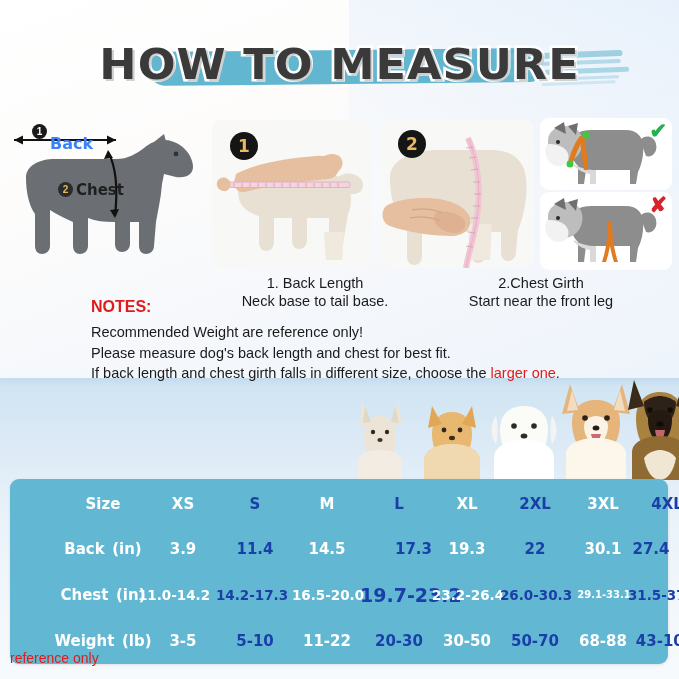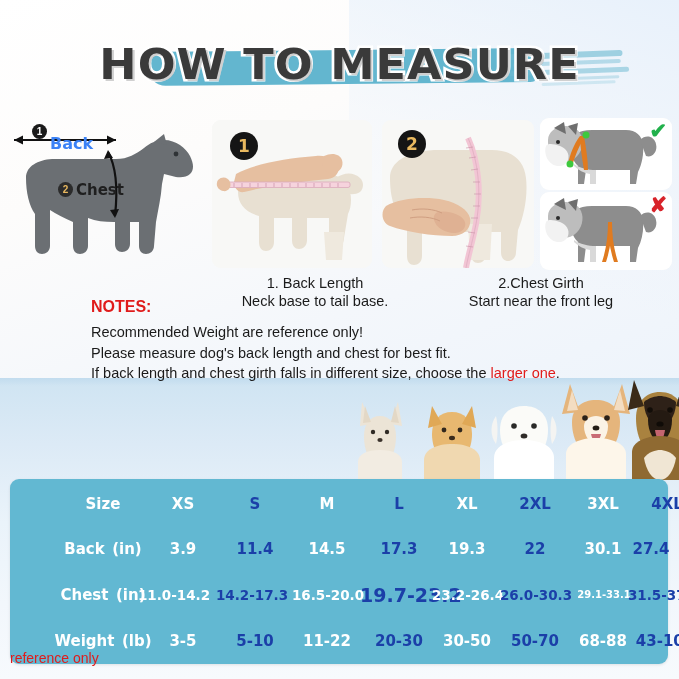--- a/index.html
+++ b/index.html
@@ -431,21 +431,21 @@
       <div class="cell b" style="left:464px;width:66px;font-size:15px;">2XL</div>
       <div class="cell w" style="left:532px;width:66px;font-size:15px;">3XL</div>
       <div class="cell b" style="left:600px;width:58px;font-size:15px;">4XL</div>
     </div>
 
     <div class="trow r1">
       <div class="cell lead">Back (in)</div>
       <div class="cell w" style="left:112px;width:66px;font-size:15px;">3.9</div>
       <div class="cell b" style="left:184px;width:66px;font-size:15px;">11.4</div>
       <div class="cell w" style="left:256px;width:66px;font-size:15px;">14.5</div>
-      <div class="cell b" style="left:328px;width:66px;font-size:15px;">17.3</div>
+      <div class="cell b" style="left:328px;width:66px;font-size:15px;text-align:right;">17.3</div>
       <div class="cell w" style="left:396px;width:66px;font-size:15px;">19.3</div>
       <div class="cell b" style="left:464px;width:66px;font-size:15px;">22</div>
       <div class="cell w" style="left:532px;width:66px;font-size:15px;">30.1</div>
       <div class="cell b" style="left:584px;width:58px;font-size:15px;">27.4</div>
     </div>
 
     <div class="trow r2">
       <div class="cell lead">Chest (in)</div>
       <div class="cell w" style="left:96px;width:80px;font-size:13.5px;">11.0-14.2</div>
       <div class="cell b" style="left:174px;width:80px;font-size:13.5px;">14.2-17.3</div>

